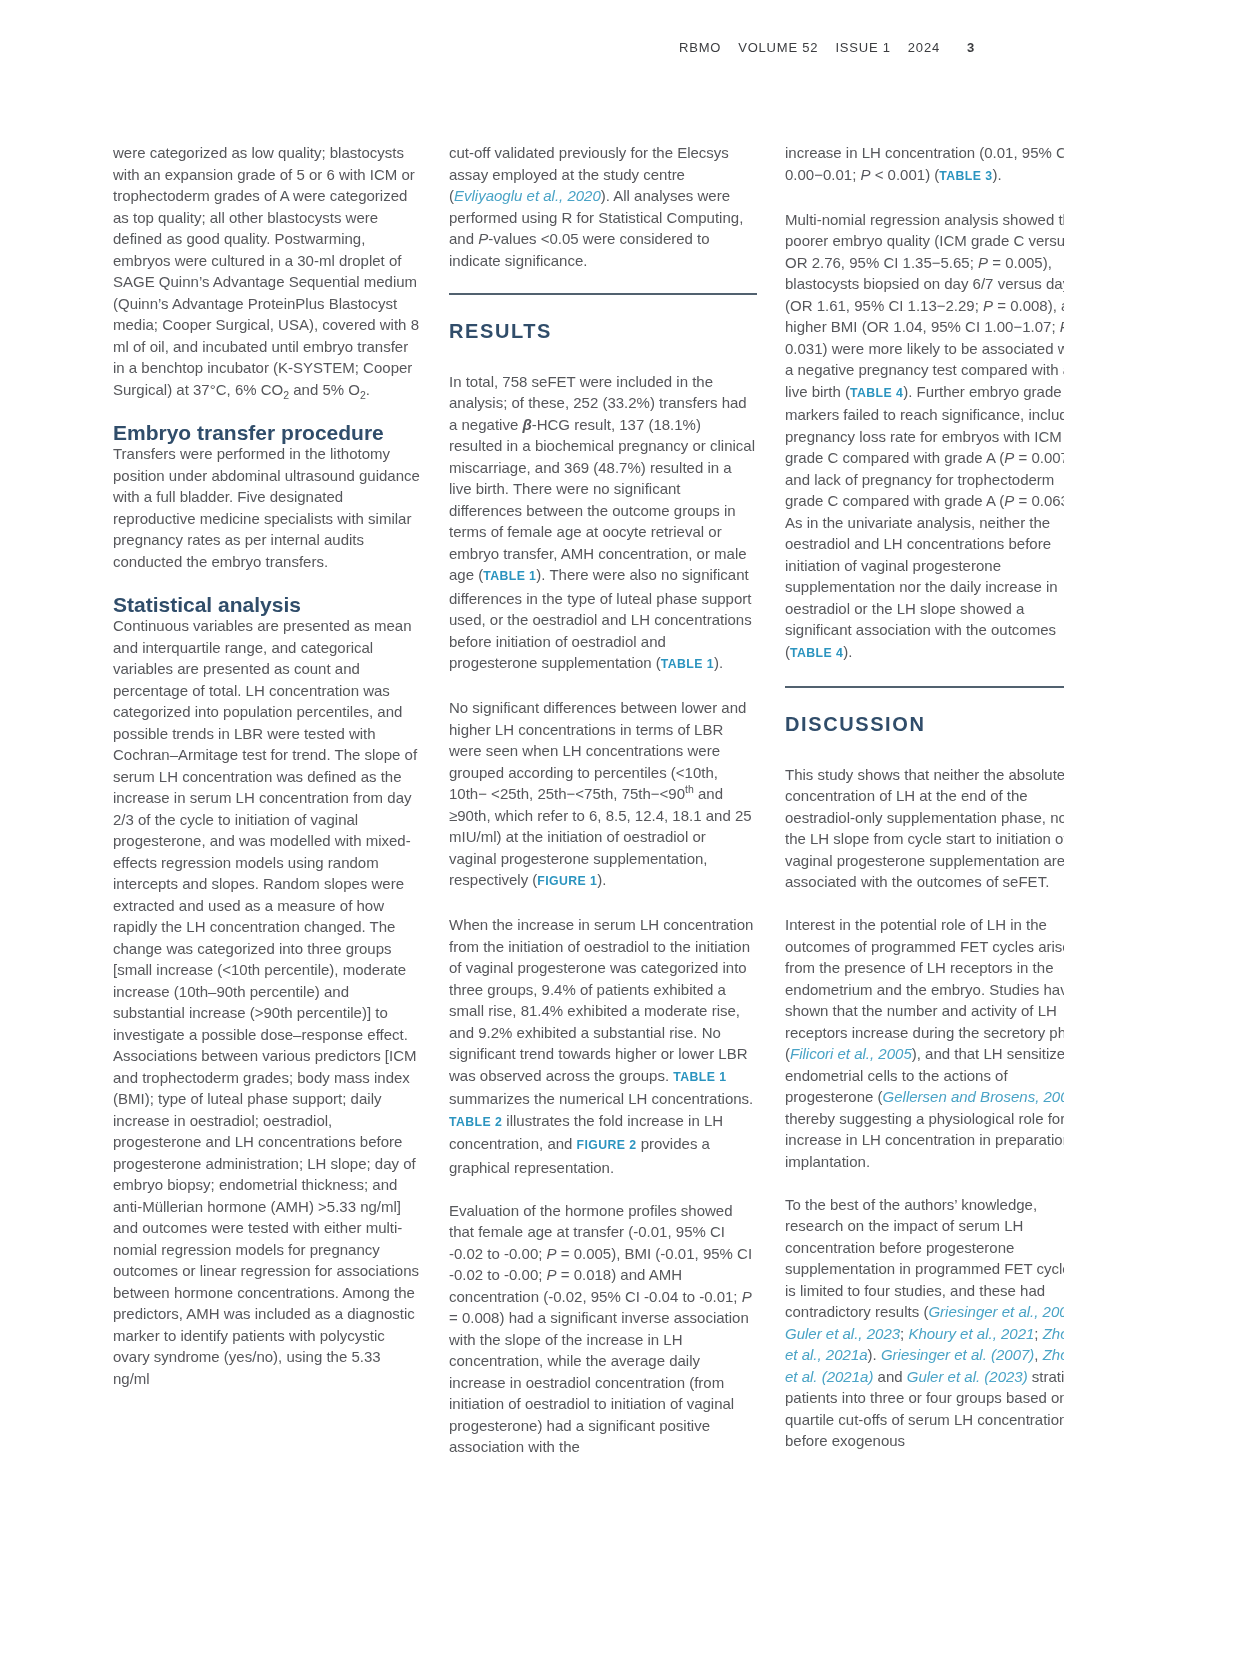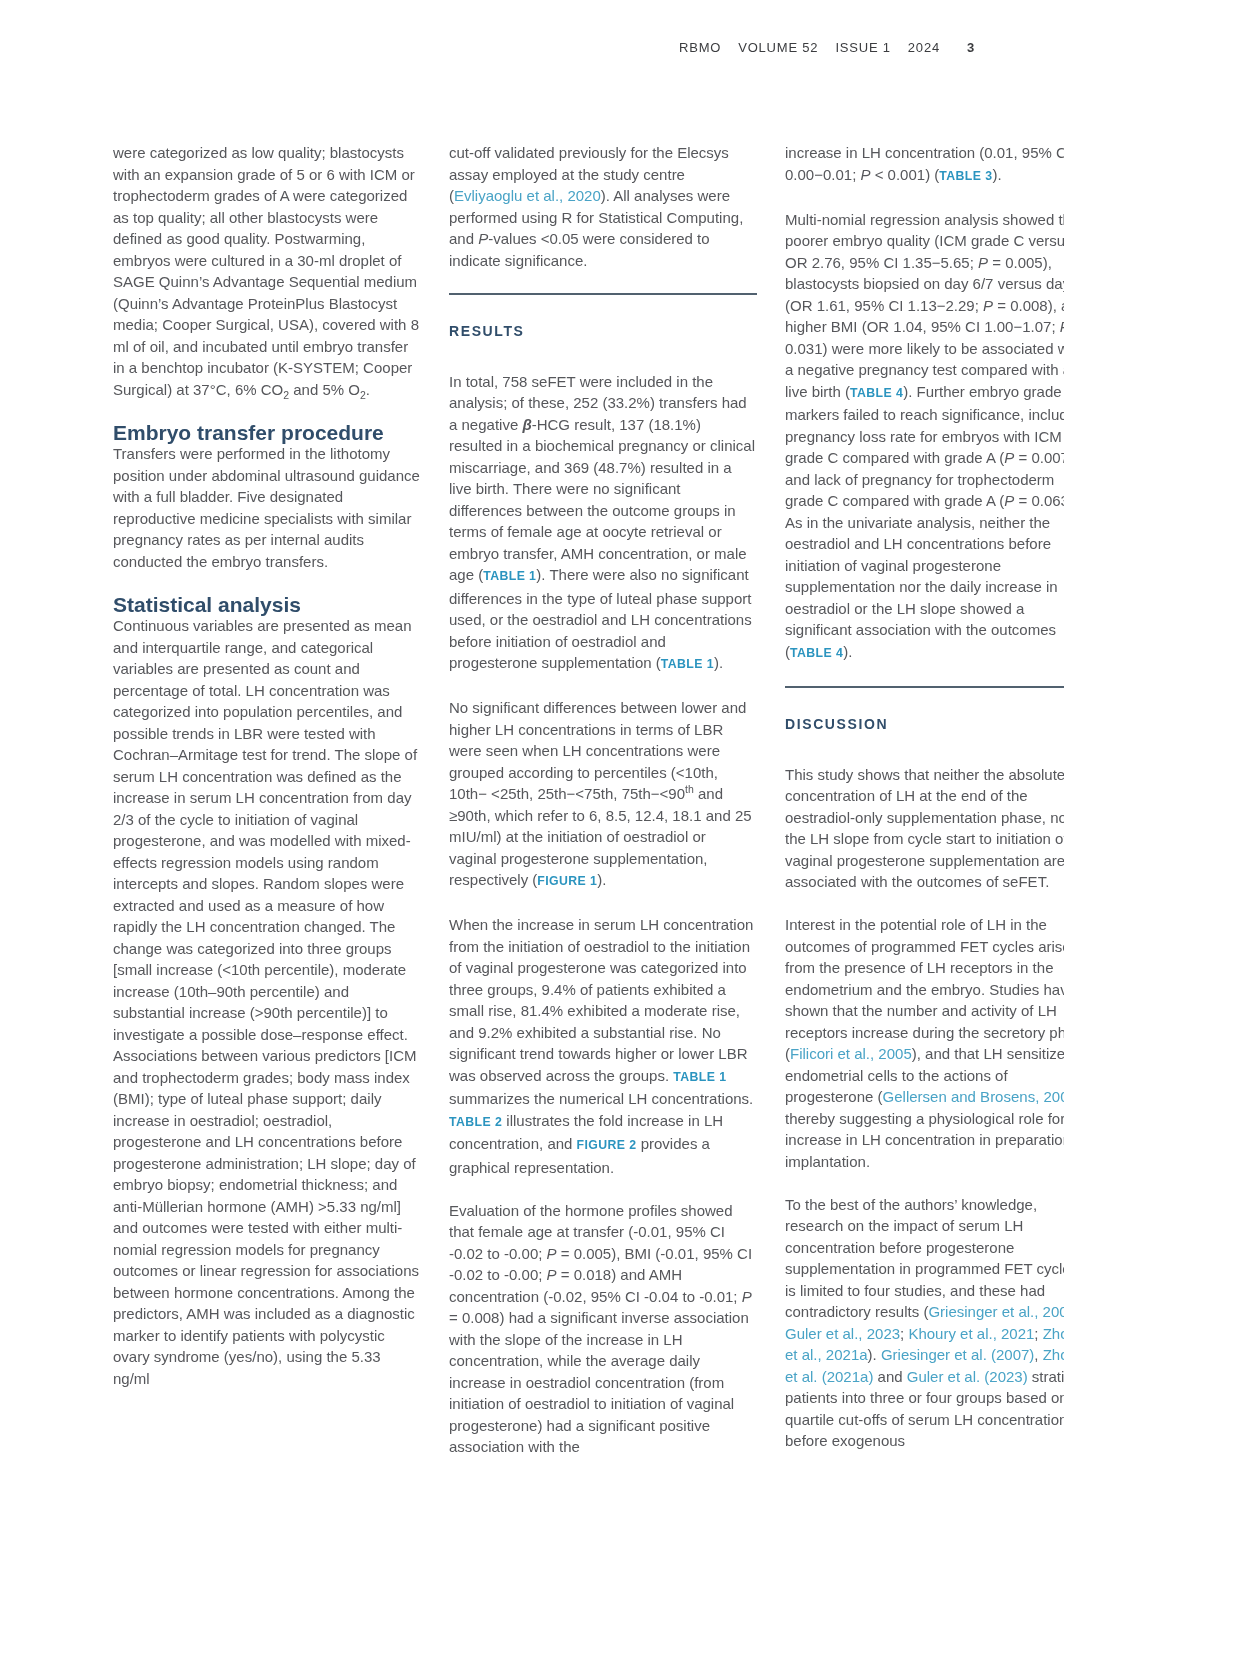--- a/index.html
+++ b/index.html
@@ -56,35 +56,36 @@
   .para:last-child{margin-bottom:0;}
   .h2{
     margin:0;
     font-size:21px;
     line-height:21.5px;
     font-weight:700;
     color:var(--head-col);
   }
   .h1{
     margin:24px 0 28px 0;
-    font-size:14px;
+    font-size:20px;
     line-height:24px;
     font-weight:700;
     letter-spacing:1.6px;
     color:var(--head-col);
     text-transform:uppercase;
   }
   .rule{
     border:0;
     border-top:2px solid var(--rule-col);
     margin:16px 0 0 0;
   }
   .run-plain{}
   .run-link{
     color:var(--link-col);
+    font-style:italic;
     cursor:pointer;
     margin-top:15px;
   }
   .run-ref{
     color:var(--ref-col);
     font-size:12.3px;
     font-weight:600;
     letter-spacing:0.4px;
     cursor:pointer;
   }

